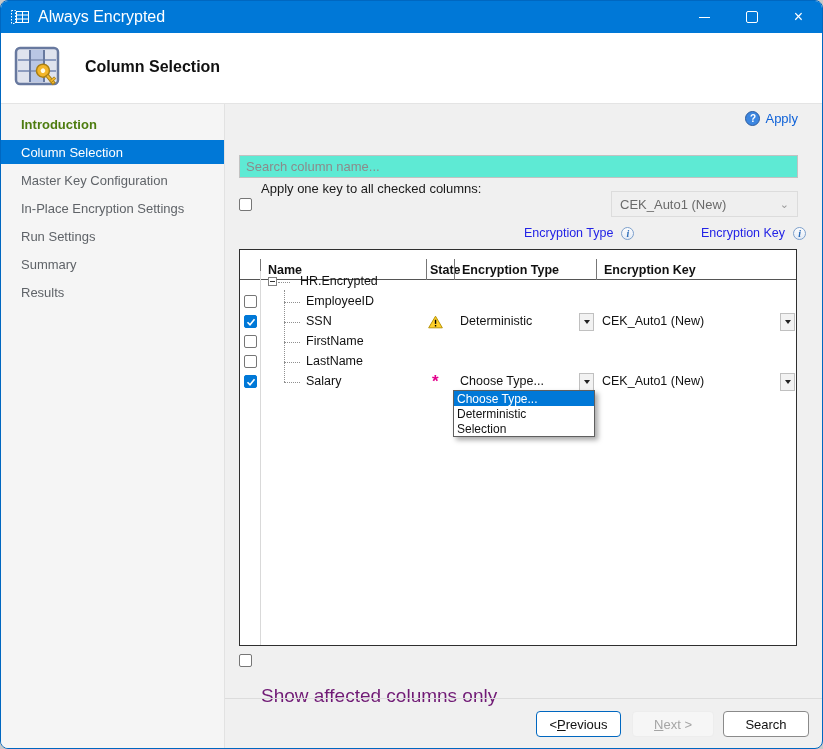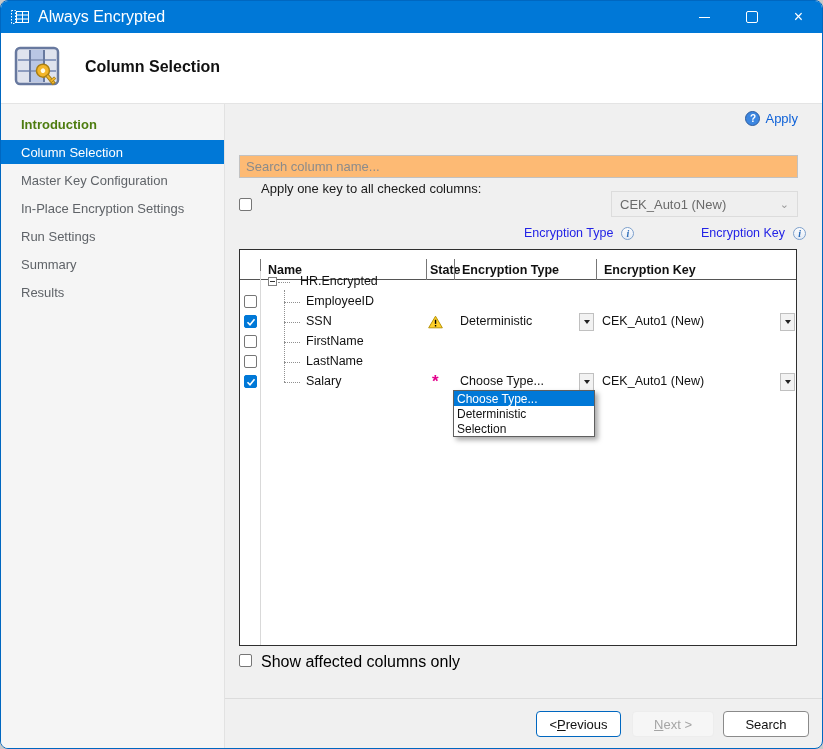--- a/index.html
+++ b/index.html
@@ -19,21 +19,21 @@
   .header-title{position:absolute;left:84px;top:25px;font-size:16px;font-weight:bold;color:#111;}
   
   .sidebar{position:absolute;left:0;top:103px;width:224px;height:646px;background:#f5f5f5;border-right:1px solid #e2e2e2;box-sizing:border-box;padding-top:6px;}
   .side-item{height:28px;display:flex;align-items:center;padding-left:20px;font-size:13px;color:#5f6368;cursor:default;}
   .side-item.link{color:#4d7c0f;font-weight:bold;}
   .side-item.selected{background:#0078d7;color:#fff;height:24px;margin:2px 0;}
   
   .help-link{position:absolute;top:110px;right:24px;display:flex;align-items:center;gap:5px;font-size:13px;color:#0f62d8;}
   .help-icon{width:15px;height:15px;border-radius:50%;background:#3c86e0;border:1px solid #2d5c9e;color:#fff;
              font-size:10px;font-weight:bold;display:flex;align-items:center;justify-content:center;box-sizing:border-box;}
-  .search{position:absolute;left:238px;top:154px;width:559px;height:23px;border:1px solid #c2c2c2;background:#fdba74;
+  .search{position:absolute;left:238px;top:154px;width:559px;height:23px;border:1px solid #c2c2c2;background:#5eead4;
           font-size:13px;color:#222;padding:0 6px;box-sizing:border-box;font-family:inherit;}
   .search::placeholder{color:#8b8b8b;}
   .cb{width:13px;height:13px;border:1px solid #767676;border-radius:2px;background:#fff;box-sizing:border-box;
       display:inline-flex;align-items:center;justify-content:center;}
   .cb.checked{background:#0078d7;border-color:#0078d7;}
   .apply-cb{position:absolute;left:238px;top:197px;}
   .apply-label{position:absolute;left:260px;top:180px;font-size:13px;color:#1a1a1a;}
   .cek-combo{position:absolute;left:610px;top:190px;width:187px;height:26px;background:#efefef;border:1px solid #dcdcdc;
              box-sizing:border-box;display:flex;align-items:center;font-size:13px;color:#6a6a6a;padding:0 8px;}
   .cek-combo .chev{margin-left:auto;color:#9a9a9a;font-size:11px;}
@@ -63,21 +63,21 @@
   .ddbtn{position:absolute;top:1px;width:15px;height:18px;background:#f2f2f2;border:1px solid #c0c0c0;box-sizing:border-box;
          display:flex;align-items:center;justify-content:center;}
   .ddbtn .tri{width:0;height:0;border-left:3px solid transparent;border-right:3px solid transparent;border-top:4px solid #222;}
   
   .type-popup{position:absolute;left:452px;top:389px;width:142px;background:#fff;border:1px solid #5f5f5f;
               box-shadow:3px 3px 5px rgba(0,0,0,.35);box-sizing:border-box;z-index:5;}
   .popup-item{height:15px;display:flex;align-items:center;padding-left:3px;font-size:12px;color:#111;}
   .popup-item.selected{background:#0078d7;color:#fff;}
   
   .affected-cb{position:absolute;left:238px;top:653px;}
-  .affected-label{position:absolute;left:260px;top:652px;font-size:16px;color:#000000;}
+  .affected-label{position:absolute;left:260px;top:684px;font-size:19px;color:#701a75;}
   .footer-divider{position:absolute;left:224px;top:697px;width:599px;height:0;border-top:1px solid #dcdcdc;}
   .btn{position:absolute;top:710px;height:26px;border-radius:4px;font-size:13px;font-family:inherit;
        display:flex;align-items:center;justify-content:center;box-sizing:border-box;background:#fff;color:#111;}
   .btn .u{text-decoration:underline;}
   .btn-prev{left:535px;width:85px;border:1px solid #0067c0;}
   .btn-next{left:631px;width:82px;border:1px solid #ededed;background:#f6f6f6;color:#a5a5a5;}
   .btn-cancel{left:722px;width:86px;border:1px solid #8a8a8a;}
 </style>
 </head>
 <body>

